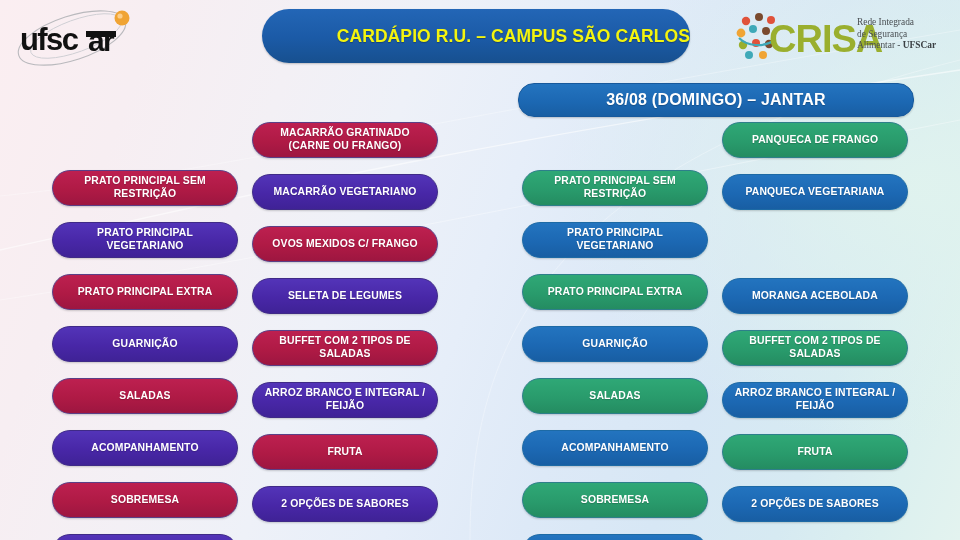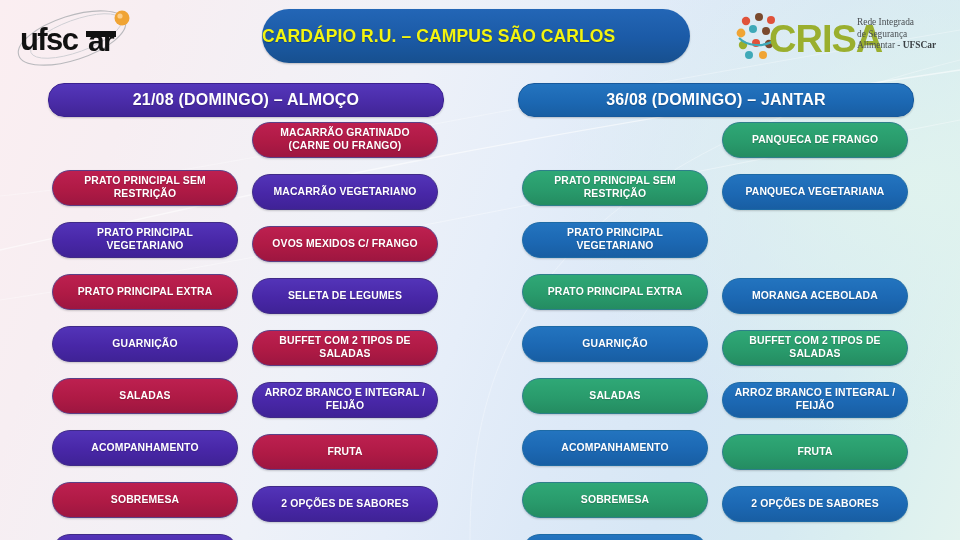--- a/index.html
+++ b/index.html
@@ -70,21 +70,21 @@
     position: absolute;
     left: 262px;
     top: 9px;
     width: 428px;
     height: 54px;
     background: linear-gradient(180deg, #2366b6 0%, #1b5aa6 55%, #17508f 100%);
     border-radius: 27px;
     box-shadow: 0 1px 2px rgba(0,0,0,0.22);
     display: flex;
     align-items: center;
-    justify-content: flex-start;
+    justify-content: flex-end;
     text-align: center;
   }
   .title-banner .ttl {
     color: #f3f40f;
     font-size: 17.5px;
     font-weight: bold;
     line-height: 22px;
     letter-spacing: 0.1px;
     text-shadow: 0 1px 1px rgba(0,0,0,0.25);
   }
@@ -215,21 +215,20 @@
       <path d="M6,28 C14,36 30,38 42,30" fill="none" stroke="#3fa9b8" stroke-width="2.2"></path>
     </g>
     <text x="36" y="42" font-family="'Liberation Sans', sans-serif" font-size="38" font-weight="bold" fill="#9aaf2e" letter-spacing="-1">CRISA</text>
   </svg>
   <div class="crisa-sub">
     <div>Rede Integrada</div>
     <div>de Segurança</div>
     <div><span>Alimentar - </span><b>UFSCar</b></div>
   </div>
 
-  <div class="sec-head lunch">21/08 (DOMINGO)  – ALMOÇO</div>
   <div class="sec-head dinner">36/08 (DOMINGO)  – JANTAR</div>
 
   <div class="col lunch" id="col-lunch">
       <div class="row">
         <div class="pill left c-crimson">PRATO PRINCIPAL  SEM RESTRIÇÃO</div>
         <div class="pill right c-crimson">MACARRÃO GRATINADO (CARNE OU FRANGO)</div>
       </div>
       <div class="row">
         <div class="pill left c-purple">PRATO PRINCIPAL VEGETARIANO</div>
         <div class="pill right c-purple">MACARRÃO  VEGETARIANO</div>

